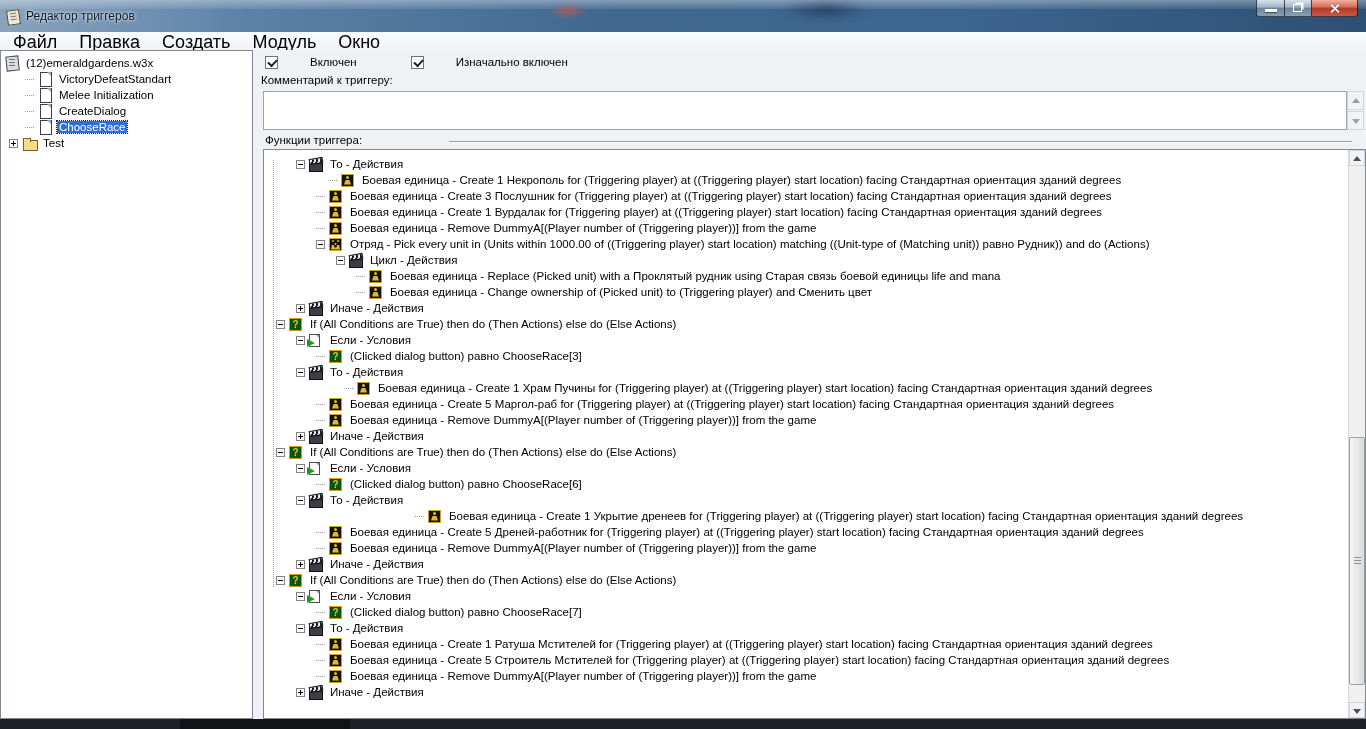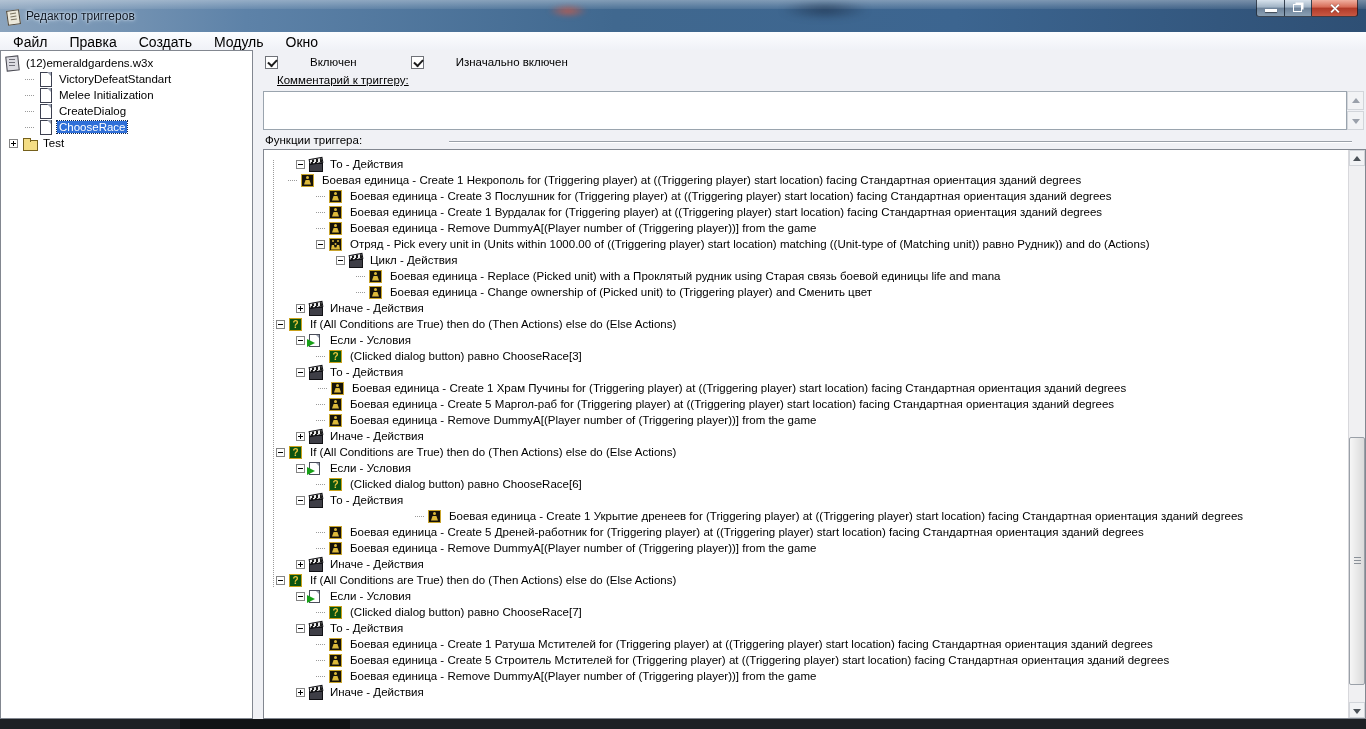--- a/index.html
+++ b/index.html
@@ -21,21 +21,21 @@
   .cap-btn.maximize { width:27px; border-left:none; }
   .cap-btn.close { width:46px; border-left:none; border-radius:0 0 3px 0; background:linear-gradient(#f0b0a0 0%,#d66a55 45%,#b03a28 50%,#c95843 100%); }
   .cap-btn .glyph-min { position:absolute; left:8px; bottom:4px; width:12px; height:3px; background:#fff; box-shadow:0 1px 1px rgba(0,0,0,.5);}
   .cap-btn .glyph-max { position:absolute; left:8px; top:4px; width:9px; height:8px; border:1px solid #fff; box-shadow:2px -2px 0 -0.5px #fff; background:transparent;}
   .cap-btn .glyph-x { position:absolute; left:17px; top:3px; width:11px; height:11px; }
   .glyph-x::before,.glyph-x::after { content:""; position:absolute; left:5px; top:0; width:2px; height:11px; background:#fff; box-shadow:0 0 1px rgba(0,0,0,.6);}
   .glyph-x::before { transform:rotate(45deg);} .glyph-x::after { transform:rotate(-45deg);}
 
   
   .menubar { height:21px; background:linear-gradient(#fcfdff,#eef0f6); border-bottom:1px solid #cfd3db; display:flex; align-items:stretch; padding-left:2px; }
-  .menu-item { padding:0 9px; display:flex; align-items:center; font-size:14px; }
+  .menu-item { padding:0 9px; display:flex; align-items:center; font-size:18px; }
 
   
   .toolbar { height:28px; background:#f0f1f5; border-bottom:1px solid #c4c8d0; display:flex; align-items:center; padding-left:3px; }
   .tbtn { width:24px; height:24px; margin-right:1px; background:#f2f3f6; border:1px solid; border-color:#ffffff #878c96 #878c96 #ffffff; box-shadow:1px 1px 0 rgba(90,95,105,.35); position:relative; flex:none; }
   .tbtn.gap { margin-left:9px; }
   .tbtn.pressed { border-color:#878c96 #ffffff #ffffff #878c96; background:#e9e6da; box-shadow:none; }
   .tbicon { width:17px; height:16px; position:absolute; left:2px; top:3px; }
   .icon-new-doc::before { content:""; position:absolute; left:3px; top:0; width:10px; height:14px; background:#fff; border:1px solid #3c4a62; }
   .icon-open-folder::before { content:""; position:absolute; left:0; top:5px; width:14px; height:8px; background:#f4dd84; border:1px solid #75601c; transform:skewX(-14deg); }
   .icon-open-folder::after { content:""; position:absolute; left:1px; top:2px; width:7px; height:4px; background:#f4dd84; border:1px solid #75601c; }
@@ -95,21 +95,21 @@
   .icon-folder-open::before { content:""; position:absolute; left:0; top:4px; width:13px; height:8px; background:#f4dd84; border:1px solid #75601c; transform:skewX(-14deg); }
   .icon-folder-open::after { content:""; position:absolute; left:1px; top:1px; width:6px; height:4px; background:#f4dd84; border:1px solid #75601c; }
   .icon-page::before { content:""; position:absolute; left:2px; top:0; width:10px; height:13px; background:#fff; border:1px solid #3c4050; }
   .icon-page::after { content:""; position:absolute; right:2px; top:0; border-left:4px solid transparent; border-top:4px solid #9aa0b0; }
 
   
   .props-row { height:18px; margin:3px 0 0 4px; display:flex; align-items:center; }
   .cb-group { display:flex; align-items:center; margin-right:54px;gap:26px; }
   .cb { width:13px; height:13px; background:#fff; border:1px solid #6f7278; position:relative; margin-right:6px; flex:none; }
   .cb.checked::after { content:""; position:absolute; left:2px; top:2px; width:7px; height:4px; border-left:2px solid #1c1c1c; border-bottom:2px solid #1c1c1c; transform:rotate(-47deg); }
-  .field-label { height:16px; margin:3px 0 1px 16px;text-decoration:underline; }
+  .field-label { height:16px; margin:3px 0 1px 0; }
   .comment-wrap { height:39px; margin:0 2px; position:relative; }
   .comment-input { position:absolute; inset:0 17px 0 0; border:1px solid #9aa4ae; background:#fff; resize:none; font-family:"Liberation Sans",sans-serif; font-size:11.5px; padding:2px 4px; outline:none; }
   .mini-scroll { position:absolute; right:0; top:0; width:17px; height:39px; }
   .mini-btn { width:17px; height:19px; background:#f2f3f5; border:1px solid #d2d5da; position:relative; }
   .mini-btn + .mini-btn { margin-top:1px; }
   .arrow-up { position:absolute; left:4px; top:6px; border-left:4px solid transparent; border-right:4px solid transparent; border-bottom:5px solid #9aa0aa; }
   .arrow-down { position:absolute; left:4px; top:7px; border-left:4px solid transparent; border-right:4px solid transparent; border-top:5px solid #9aa0aa; }
   .funcs-row { height:19px; position:relative; padding:4px 0 0 4px; }
   .funcs-line { position:absolute; left:188px; right:14px; top:11px; height:2px; border-top:1px solid #9aa0a8; border-bottom:1px solid #ffffff; }
 
@@ -338,21 +338,21 @@
     <div class="func-wrap">
       <div class="root-guide"></div>
       <div class="func-tree">
 
           <div class="trow" style="padding-left: 32px;">
             <span class="exp minus"></span>
             <span class="ticon icon-actions"></span>
             <span class="label">То - Действия</span>
           </div>
 
-          <div class="trow" style="padding-left: 24px;">
+          <div class="trow" style="padding-left: 64px;">
             <span class="exp none"></span>
             <span class="ticon icon-unit"></span>
             <span class="label">Боевая единица - Create 1 Некрополь for (Triggering player) at ((Triggering player) start location) facing Стандартная ориентация зданий degrees</span>
           </div>
 
           <div class="trow" style="padding-left: 52px;">
             <span class="exp none"></span>
             <span class="ticon icon-unit"></span>
             <span class="label">Боевая единица - Create 3 Послушник for (Triggering player) at ((Triggering player) start location) facing Стандартная ориентация зданий degrees</span>
           </div>
@@ -416,21 +416,21 @@
             <span class="ticon icon-if"></span>
             <span class="label">(Clicked dialog button) равно ChooseRace[3]</span>
           </div>
 
           <div class="trow" style="padding-left: 32px;">
             <span class="exp minus"></span>
             <span class="ticon icon-actions"></span>
             <span class="label">То - Действия</span>
           </div>
 
-          <div class="trow" style="padding-left: 54px;">
+          <div class="trow" style="padding-left: 80px;">
             <span class="exp none"></span>
             <span class="ticon icon-unit"></span>
             <span class="label">Боевая единица - Create 1 Храм Пучины for (Triggering player) at ((Triggering player) start location) facing Стандартная ориентация зданий degrees</span>
           </div>
 
           <div class="trow" style="padding-left: 52px;">
             <span class="exp none"></span>
             <span class="ticon icon-unit"></span>
             <span class="label">Боевая единица - Create 5 Маргол-раб for (Triggering player) at ((Triggering player) start location) facing Стандартная ориентация зданий degrees</span>
           </div>

